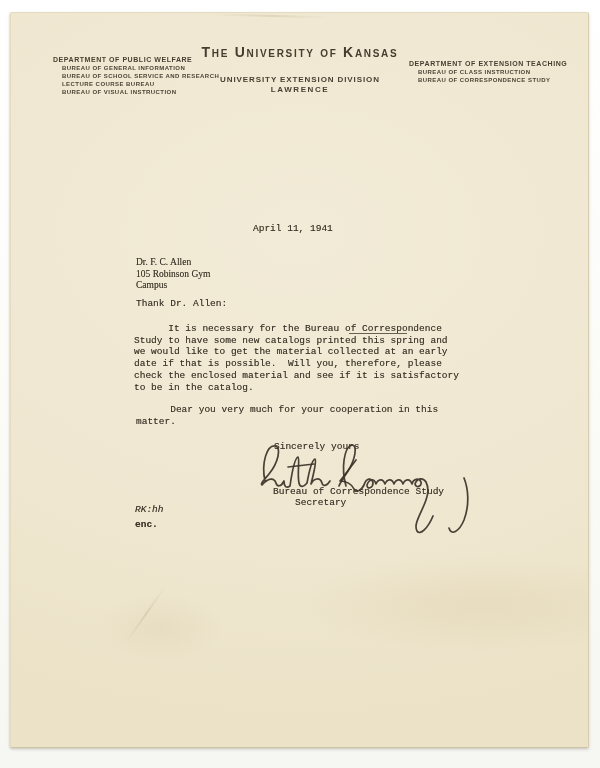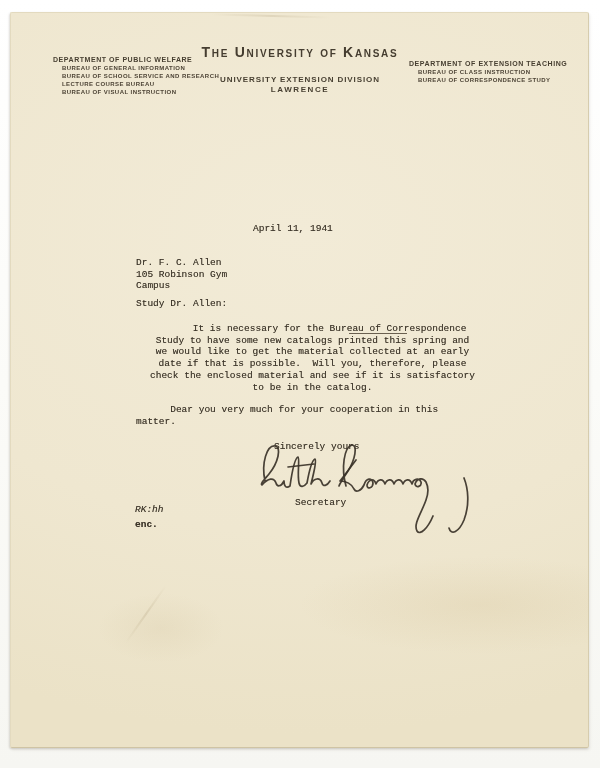--- a/index.html
+++ b/index.html
@@ -68,23 +68,23 @@
   
   .type {
     position: absolute;
     font-family: "Liberation Mono", "DejaVu Sans Mono", monospace;
     font-size: 9.5px; line-height: 11.7px;
     color: #3c352a;
     white-space: pre;
     text-shadow: 0 0 0.5px rgba(62,52,36,0.55);
   }
   .t-date      { left: 242px; top: 210px; }
-  .t-recipient { left: 125px; top: 244px; }
+  .t-recipient { left: 125px; top: 244px; font-family: Liberation Serif, serif; }
   .t-salute    { left: 125px; top: 285px; }
-  .t-para1     { left: 139px; top: 310px; text-align: center; }
+  .t-para1     { left: 123px; top: 310px; }
   .t-para2     { left: 125px; top: 391px; }
   .t-closing   { left: 263px; top: 428px; }
   .t-sigtitle  { left: 262px; top: 484px; margin-left: 22px; }
   .t-sigorg    { left: 262px; top: 473px; }
   .t-ref       { left: 124px; top: 491px; font-style: italic; }
   .t-enc       { left: 124px; top: 506px; font-weight: bold; }
 
   .underline-mark {
     position: absolute; left: 338px; top: 320px;
     width: 58px; height: 1px;
@@ -130,21 +130,21 @@
     <div class="lh-bureaus">BUREAU OF CLASS INSTRUCTION
 BUREAU OF CORRESPONDENCE STUDY</div>
   </div>
 
   <div class="type t-date">April 11, 1941</div>
 
   <div class="type t-recipient">Dr. F. C. Allen
 105 Robinson Gym
 Campus</div>
 
-  <div class="type t-salute">Study Dr. Allen:</div>
+  <div class="type t-salute">Thank Dr. Allen:</div>
 
   <div class="type t-para1">      It is necessary for the Bureau of Correspondence
 Study to have some new catalogs printed this spring and
 we would like to get the material collected at an early
 date if that is possible.  Will you, therefore, please
 check the enclosed material and see if it is satisfactory
 to be in the catalog.</div>
 
   <div class="underline-mark"></div>
 
@@ -166,18 +166,19 @@
         C115,45 121,44 122,50 C122,55 116,57 116,52
         C118,46 123,45 125,51 C127,46 132,45 134,51 C136,46 141,45 143,51 C145,46 150,45 152,51
         C154,46 159,45 161,51 C162,46 168,44 170,49 C171,53 165,56 164,51
         C166,45 172,44 175,49 C177,53 178,59 175,67 C171,79 162,91 166,98 C169,103 177,95 182,83"></path>
       <path class="sig-stroke" d="M213,45 C217,55 219,71 213,87 C208,99 200,103 198,95"></path>
     </svg>
   </div>
 
   <div class="type t-sigtitle">Secretary</div>
 
+  <div class="type t-sigorg">Bureau of Correspondence Study</div>
 
   <div class="type t-ref">RK:hh</div>
 
   <div class="type t-enc">enc.</div>
 
 </div>
 
 </body></html>

